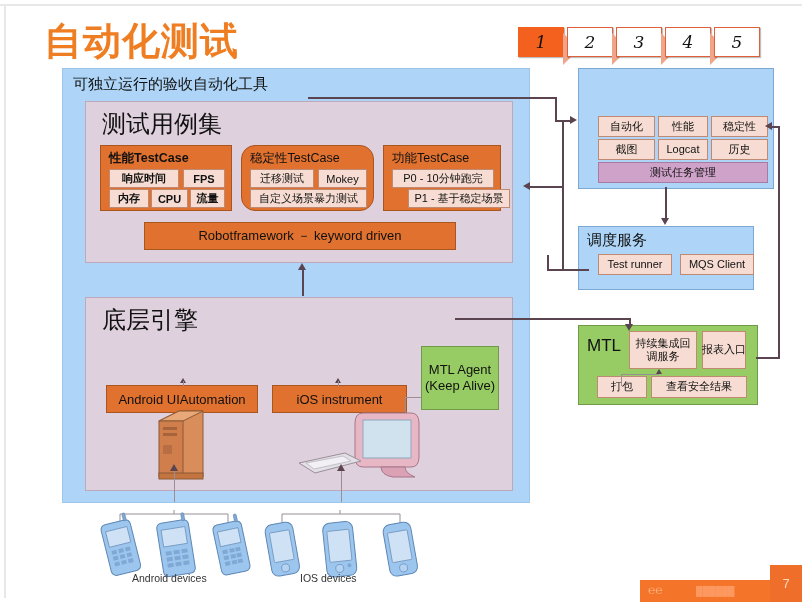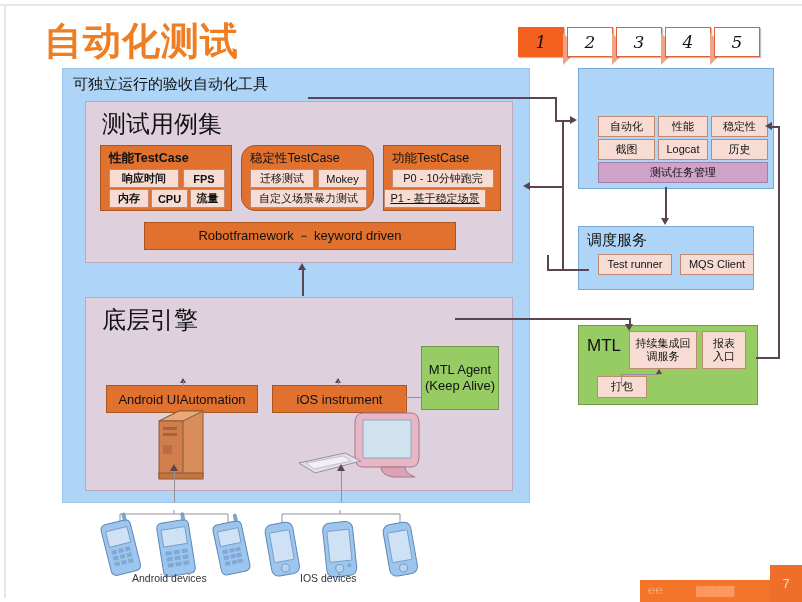--- a/index.html
+++ b/index.html
@@ -195,21 +195,21 @@
       <div class="ocard" style="left:155px;top:43px;width:131px;height:64px;border-radius:14px;">
         <div class="ocard-title">稳定性TestCase</div>
         <div class="chip" style="left:8px;top:23px;width:62px;height:17px;">迁移测试</div>
         <div class="chip" style="left:76px;top:23px;width:47px;height:17px;">Mokey</div>
         <div class="chip" style="left:8px;top:43px;width:115px;height:17px;">自定义场景暴力测试</div>
       </div>
 
       <div class="ocard" style="left:297px;top:43px;width:116px;height:64px;">
         <div class="ocard-title">功能TestCase</div>
         <div class="chip" style="left:8px;top:23px;width:100px;height:17px;">P0 - 10分钟跑完</div>
-        <div class="chip" style="left:0;top:43px;width:100px;height:17px;text-decoration:underline;">P1 - 基于稳定场景</div>
+        <div class="chip" style="left:24px;top:43px;width:100px;height:17px;">P1 - 基于稳定场景</div>
       </div>
 
       <div class="obar" style="left:58px;top:120px;width:310px;height:26px;text-align:right;">Robotframework － keyword driven</div>
     </div>
 
     <div class="inner-panel" style="left:22px;top:228px;width:426px;height:192px;">
       <div class="panel-heading">底层引擎</div>
 
       <div class="obar" style="left:20px;top:87px;width:150px;height:26px;">Android UIAutomation</div>
       <div class="obar" style="left:186px;top:87px;width:133px;height:26px;">iOS instrument</div>
@@ -361,25 +361,26 @@
     <div class="pchip" style="left:10px;top:27px;width:72px;height:19px;">Test runner</div>
     <div class="pchip" style="left:92px;top:27px;width:72px;height:19px;">MQS Client</div>
   </div>
 
   <div class="greenbox" style="left:578px;top:325px;width:178px;height:78px;">
     <div class="greenbox-title">MTL</div>
     <div class="gchip" style="left:50px;top:5px;width:66px;height:36px;flex-direction:column;">
       <span>持续集成回</span>
       <span>调服务</span>
     </div>
-    <div class="gchip" style="left:123px;top:5px;width:42px;height:36px;flex-direction:column;">
+    <div class="gchip" style="left:123px;top:5px;width:42px;height:36px;">
       <span>报表</span>
       <span>入口</span>
     </div>
     <div class="gchip" style="left:18px;top:50px;width:48px;height:20px;">打包</div>
+    <div class="gchip" style="left:72px;top:50px;width:94px;height:20px;">查看安全结果</div>
 
     <div class="ln-grey" style="left:42px;top:48px;width:1px;height:12px;"></div>
     <div class="ln-grey" style="left:42px;top:48px;width:38px;height:1px;"></div>
     <div class="arr arr-u-sm" style="left:77px;top:43px;"></div>
   </div>
 
   <div class="ln lnh" style="left:308px;top:97px;width:248px;"></div>
   <div class="ln lnv" style="left:555px;top:97px;height:24px;"></div>
   <div class="ln lnh" style="left:555px;top:120px;width:16px;"></div>
   <div class="arr arr-r" style="left:570px;top:116px;"></div>

